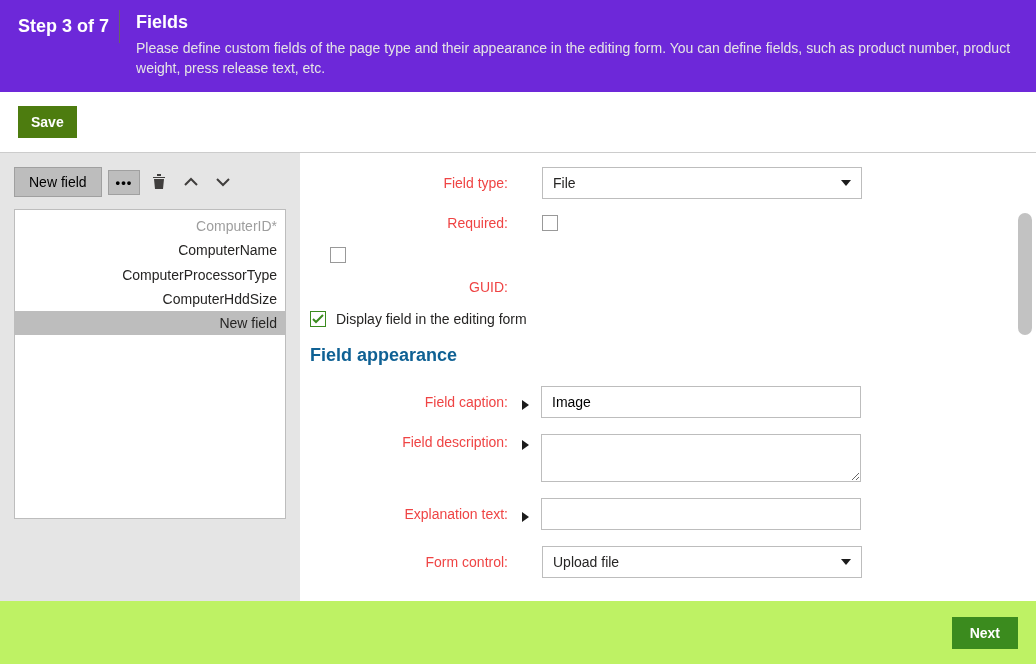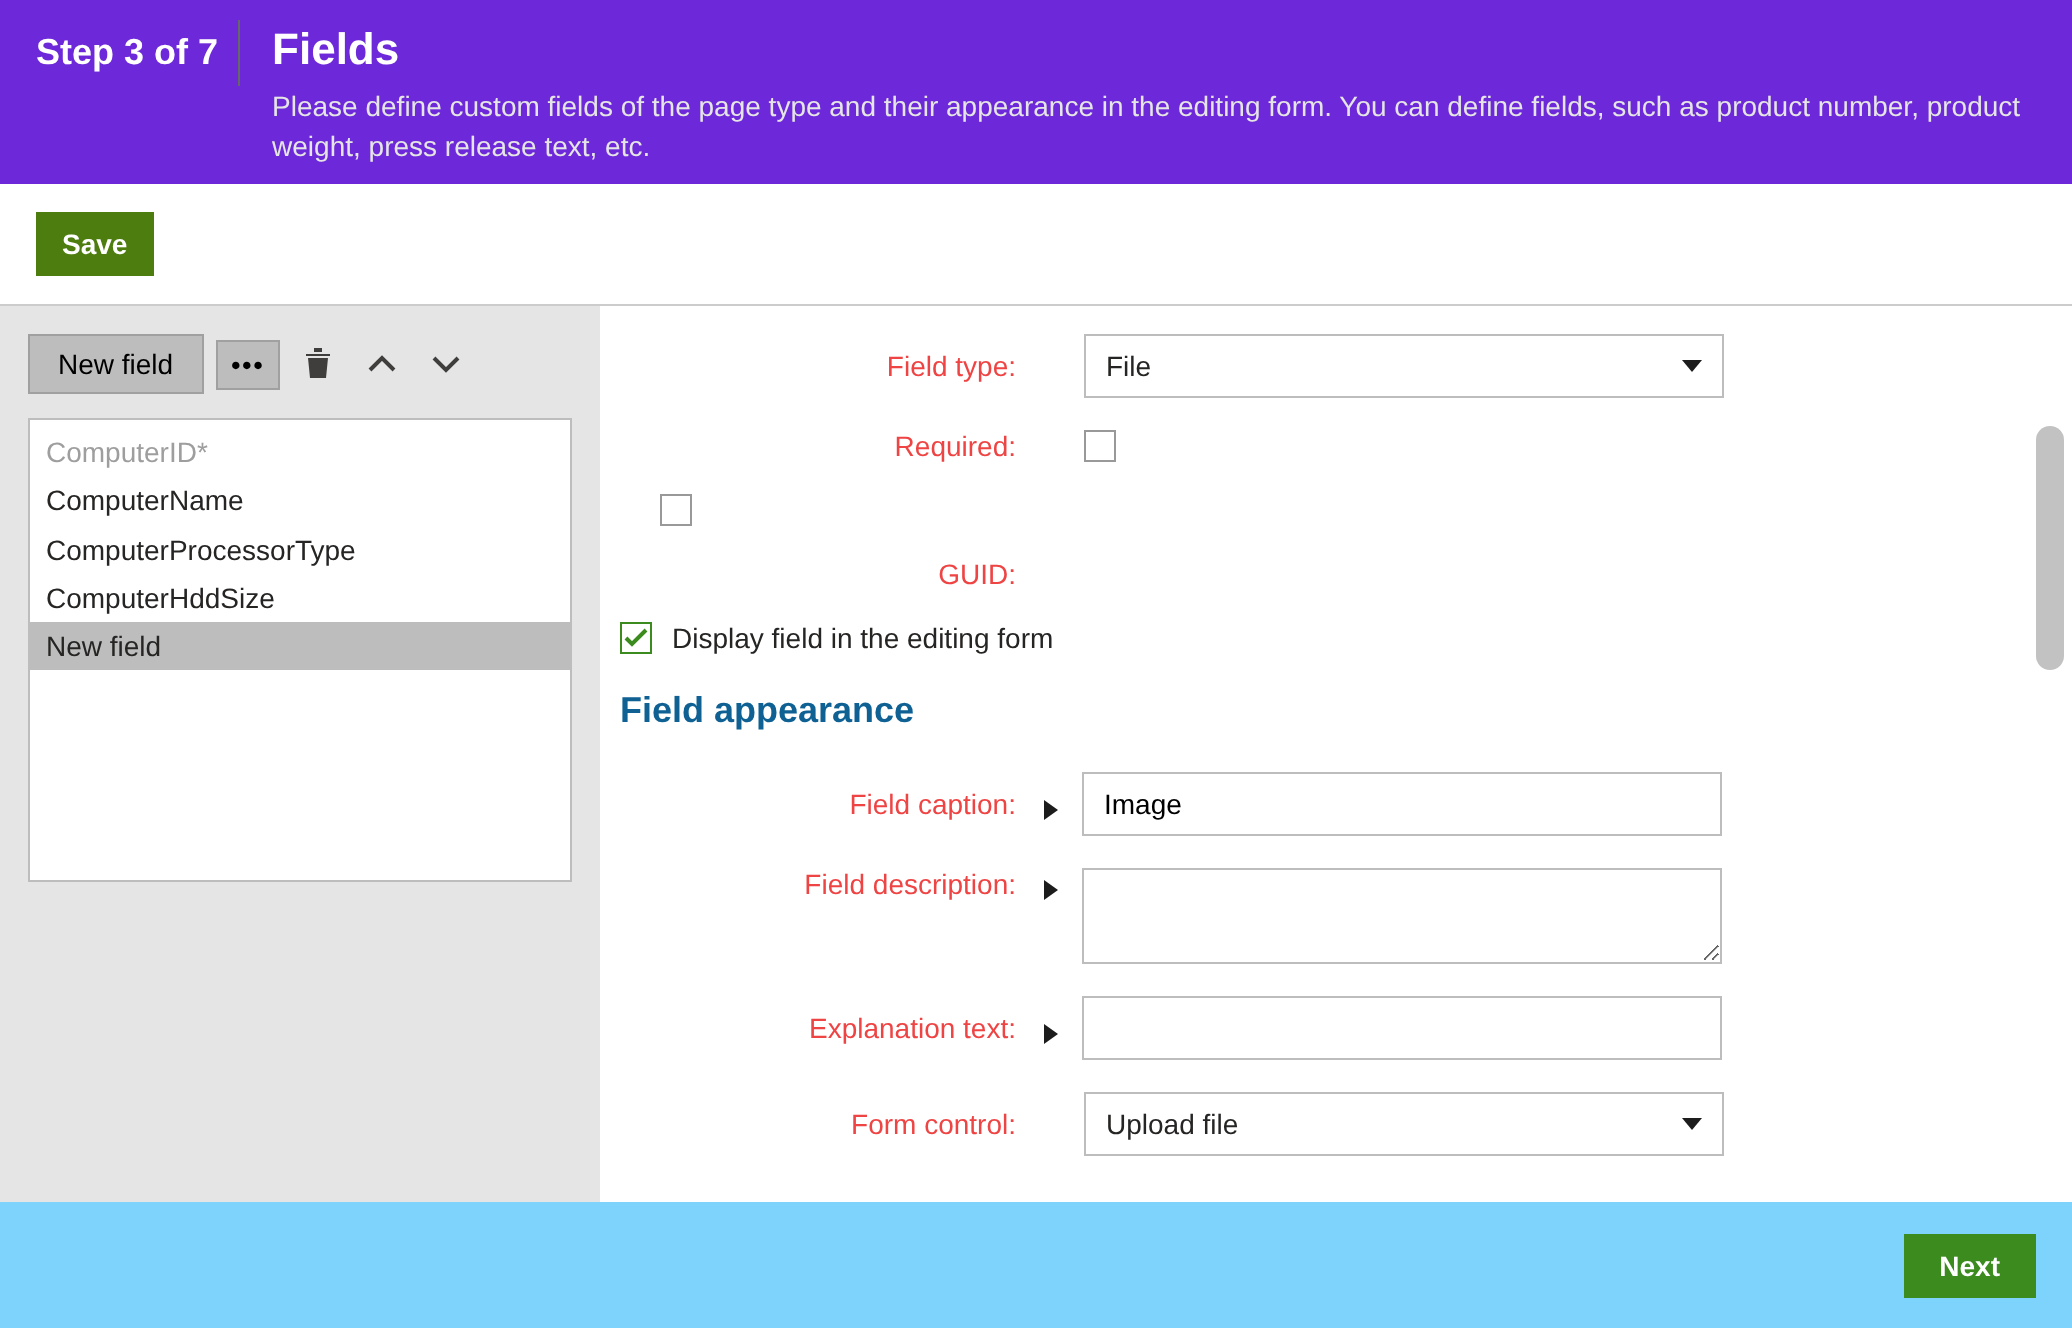--- a/index.html
+++ b/index.html
@@ -26,21 +26,21 @@
     font-size: 18px;
     font-weight: 600;
     padding: 6px 10px 6px 0;
     border-right: 1px solid #666;
     white-space: nowrap;
   }
   .header-right {
     padding: 2px 0 0 16px;
   }
   .header-title {
-    font-size: 22px;
+    font-size: 18px;
     font-weight: 600;
     margin-bottom: 6px;
   }
   .header-subtitle {
     font-size: 14px;
     font-weight: 400;
     color: #e5e5e5;
     line-height: 1.4;
   }
   
@@ -98,23 +98,24 @@
     height: 26px;
     display: flex;
     align-items: center;
     justify-content: center;
     cursor: pointer;
     color: #403e3d;
   }
   .field-list-box {
     background: #fff;
     border: 1px solid #bdbdbd;
-    height: 232px;
+    height: 310px;
     overflow-y: scroll;
     padding: 4px 0;
+    text-align: right;
   }
   .field-list-item {
     padding: 2px 8px;
     cursor: pointer;
     font-size: 14px;
     line-height: 1.45;
   }
   .field-list-item.disabled {
     color: #9e9e9e;
   }
@@ -216,21 +217,21 @@
   .textarea-input {
     width: 320px;
     height: 48px;
     border: 1px solid #bdbdbd;
     padding: 6px 10px;
     font-size: 14px;
     resize: both;
   }
   
   .footer {
-    background: #7dd3fc;
+    background: #bef264;
     height: 63px;
     display: flex;
     align-items: center;
     justify-content: flex-end;
     padding: 0 18px;
     position: absolute;
     bottom: 0;
     left: 0;
     right: 0;
   }

